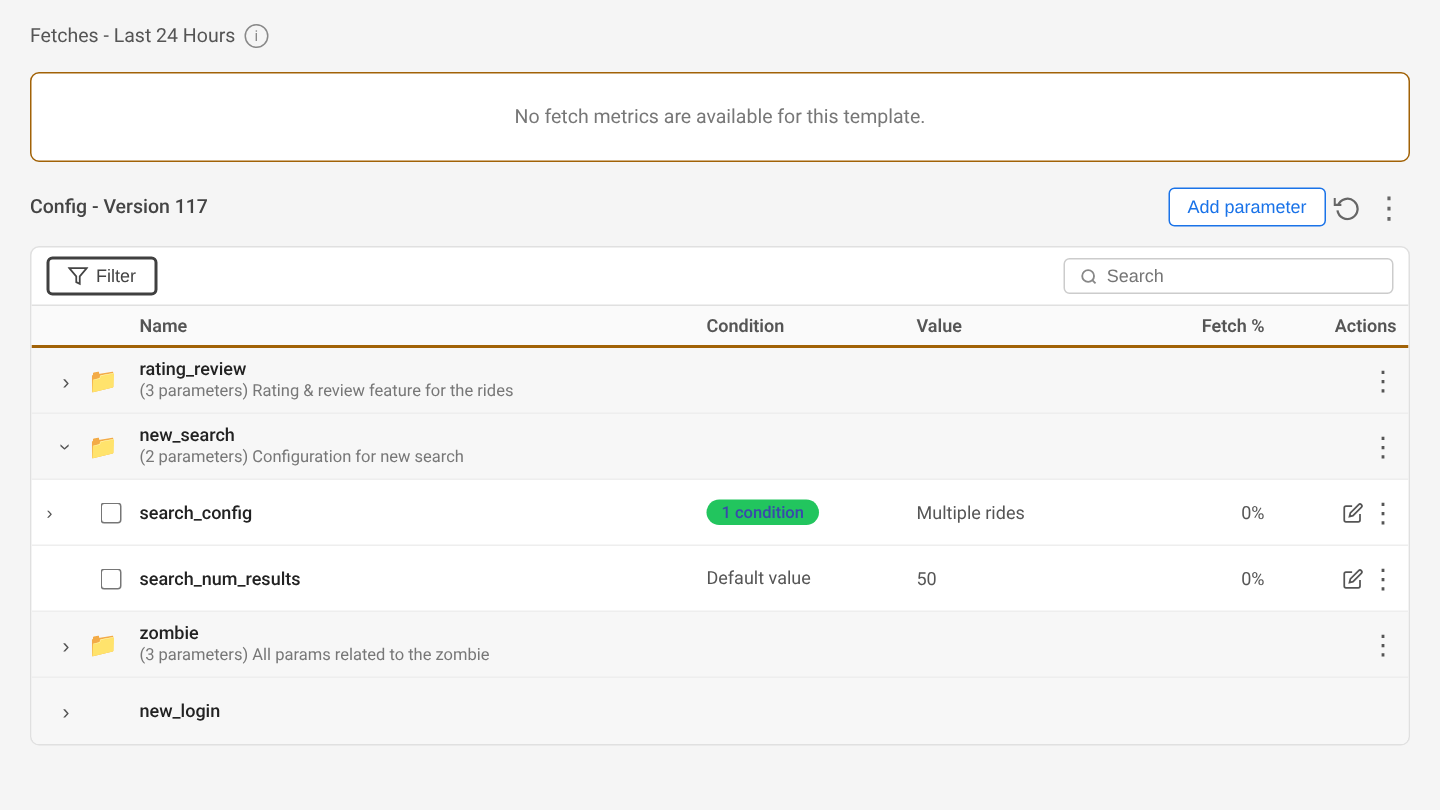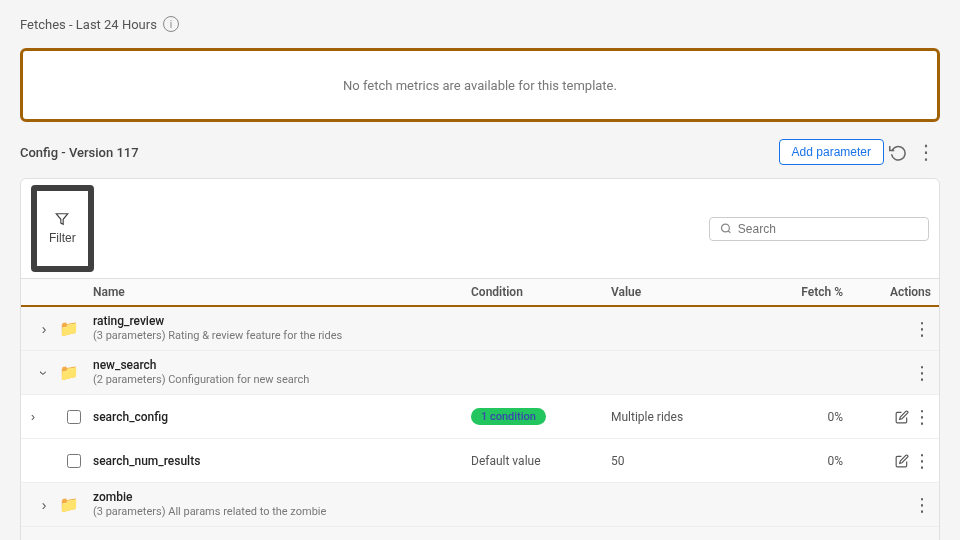--- a/index.html
+++ b/index.html
@@ -38,23 +38,23 @@
       display: inline-flex;
       align-items: center;
       justify-content: center;
       font-size: 10px;
       color: #888;
       cursor: pointer;
     }
 
     .fetches-empty-box {
       background: #fff;
-      border: 3px solid #a16207;
+      border: 1px solid #a16207;
       border-radius: 6px;
-      height: 74px;
+      height: 60px;
       display: flex;
       align-items: center;
       justify-content: center;
       color: #777;
       font-size: 13px;
     }
 
     
     .config-toolbar {
       display: flex;
@@ -106,28 +106,27 @@
       align-items: center;
       justify-content: space-between;
       padding: 6px 0;
       border-bottom: 1px solid #e0e0e0;
     }
 
     .filter-button {
       display: flex;
       align-items: center;
       gap: 5px;
-      border: 6px solid #404040;
+      border: 2px solid #404040;
       border-radius: 4px;
       background: #fff;
-      padding: 21px 12px;
+      padding: 4px 12px;
       font-size: 12px;
       color: #444;
       cursor: pointer;
-      flex-direction: column;
     }
 
     .search-box {
       display: flex;
       align-items: center;
       background: #fff;
       border: 1px solid #ccc;
       border-radius: 4px;
       padding: 4px 10px;
       gap: 6px;

